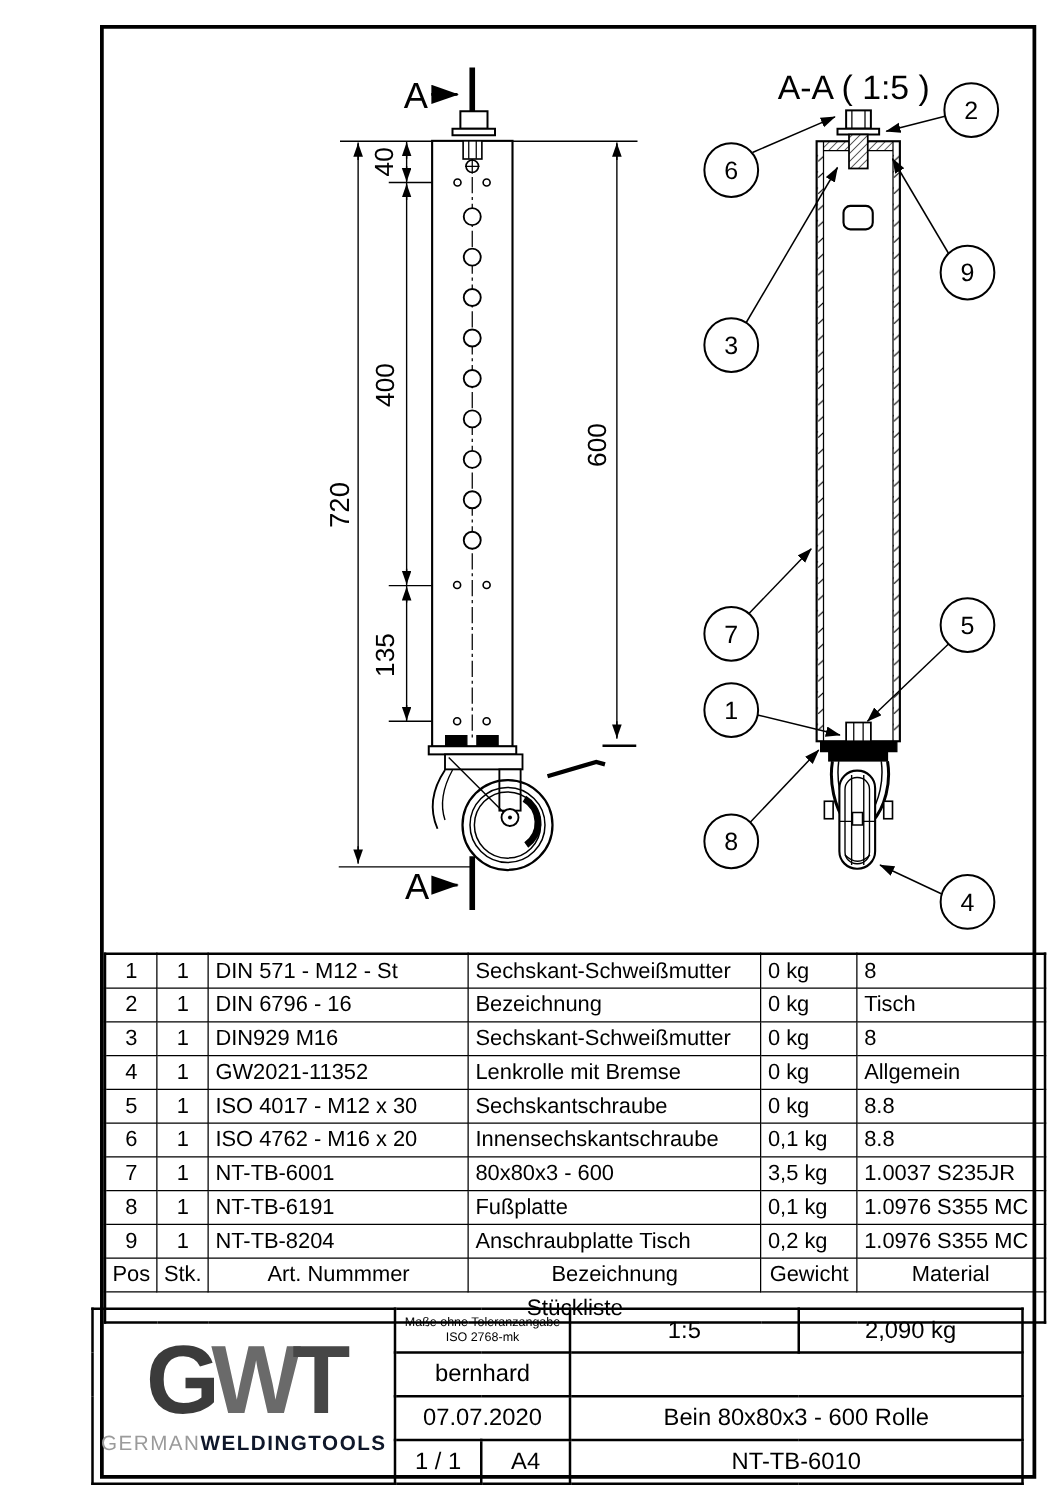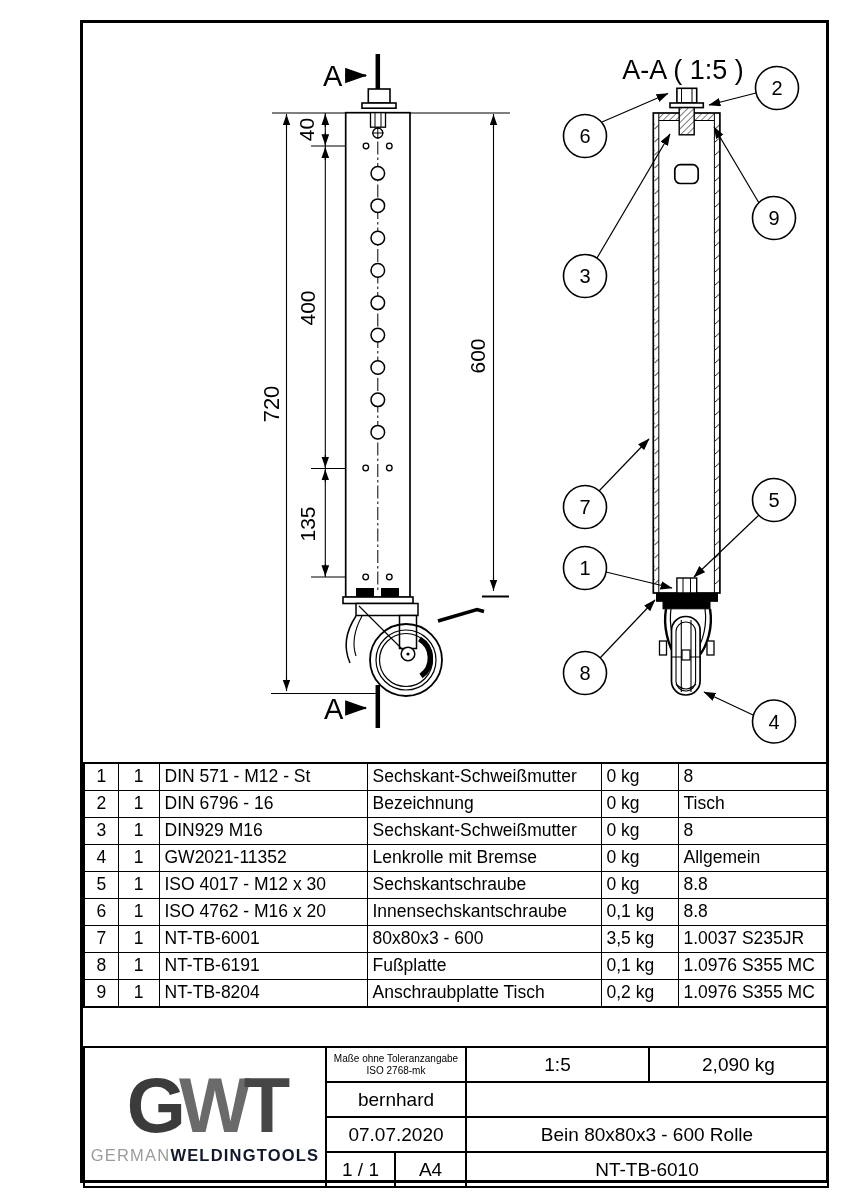--- a/index.html
+++ b/index.html
@@ -9,21 +9,21 @@
 
   
   table.parts{position:absolute;left:83px;top:762px;border-collapse:collapse;table-layout:fixed;
     border:2.5px solid #000;font-size:17.5px;line-height:1;}
   table.parts td{border:1.6px solid #000;height:26px;padding:0 5px;white-space:nowrap;overflow:hidden;}
   table.parts td.c{text-align:center;padding:0 1px;}
   table.parts tr.hdr td{text-align:center;font-size:17.5px;}
   table.parts td.footer{text-align:center;height:23px;font-size:18px;}
 
   
-  table.tblock{position:absolute;left:83px;top:1046px;border-collapse:collapse;table-layout:fixed;
+  table.tblock{position:absolute;left:73px;top:1046px;border-collapse:collapse;table-layout:fixed;
     border:2.5px solid #000;font-size:19px;line-height:1;}
   table.tblock td{border:2px solid #000;height:33px;text-align:center;padding:0;white-space:nowrap;overflow:hidden;}
   td.tol{font-size:10px;line-height:1.15;}
   td.logo-cell{vertical-align:middle;}
   .logo-gwt{font-size:76px;font-weight:800;letter-spacing:-7px;line-height:.85;text-align:center;
     transform:scaleY(1.02);margin-top:2px;}
   .logo-gwt .g{color:#3b3b3b;} .logo-gwt .w{color:#6a6a6a;} .logo-gwt .t{color:#464646;}
   .logo-sub{font-size:16.5px;letter-spacing:1.2px;text-align:center;margin-top:9px;white-space:nowrap;}
   .logo-sub .light{color:#9b9b9b;font-weight:400;}
   .logo-sub .bold{color:#0f172a;font-weight:700;}
@@ -312,20 +312,31 @@
     <td>0,1 kg</td>
     <td>1.0976 S355 MC</td>
   </tr>
   <tr>
     <td class="c">9</td>
     <td class="c">1</td>
     <td>NT-TB-8204</td>
     <td>Anschraubplatte Tisch</td>
     <td>0,2 kg</td>
     <td>1.0976 S355 MC</td>
+  </tr>
+  <tr class="hdr">
+    <td>Pos</td>
+    <td>Stk.</td>
+    <td>Art. Nummmer</td>
+    <td>Bezeichnung</td>
+    <td>Gewicht</td>
+    <td>Material</td>
+  </tr>
+  <tr>
+    <td class="footer" colspan="6">Stückliste</td>
   </tr>
 </tbody>
   </table>
 
 <table class="tblock">
   <colgroup>
       <col style="width:242px">
       <col style="width:69px">
       <col style="width:71px">
       <col style="width:183px">

